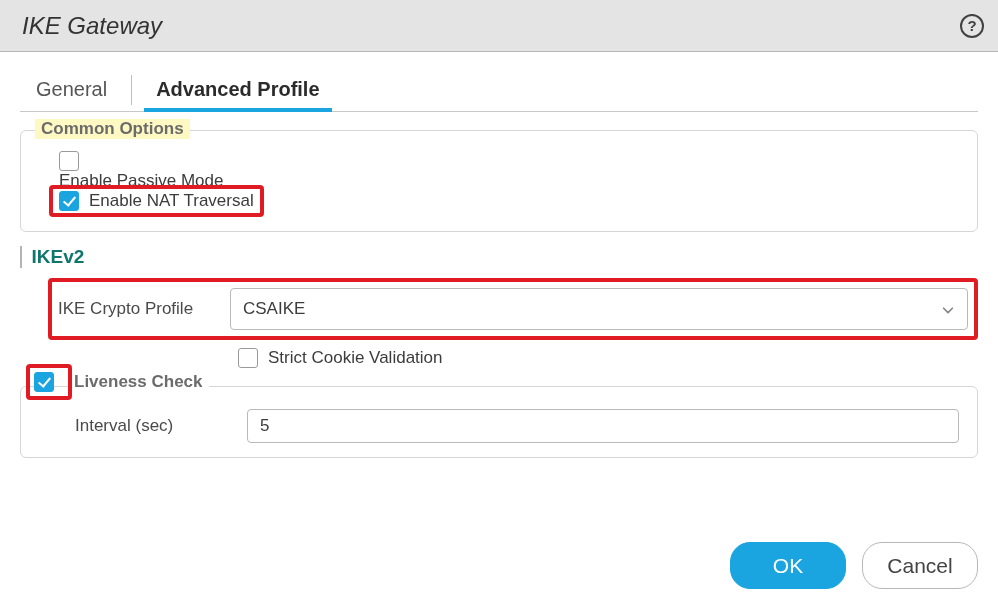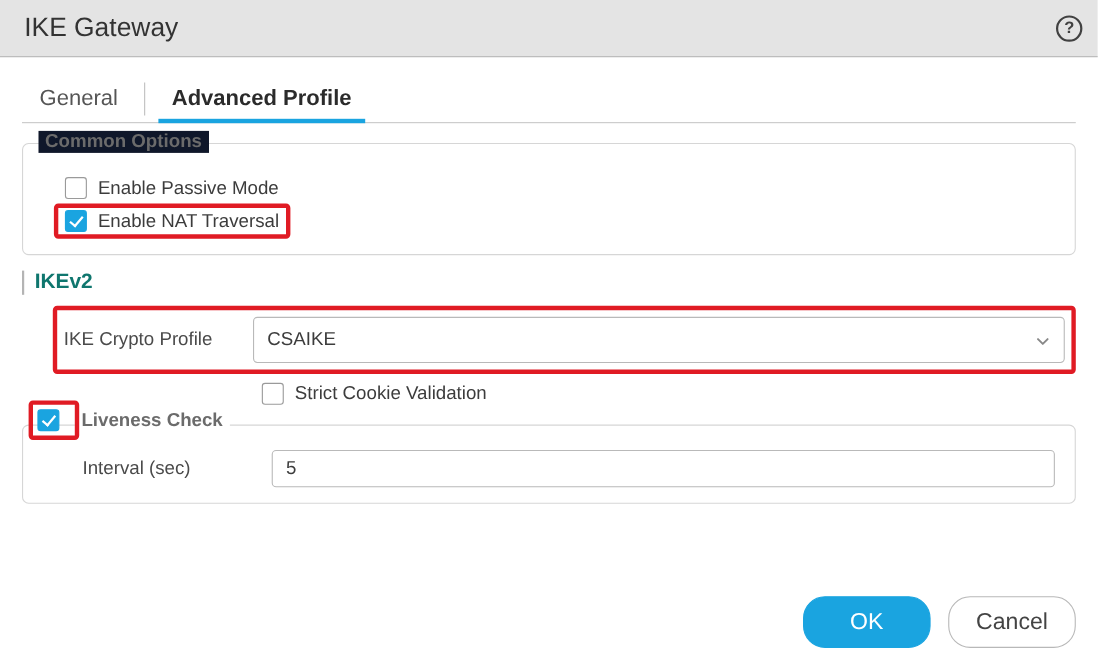--- a/index.html
+++ b/index.html
@@ -20,20 +20,21 @@
     display: flex;
     align-items: center;
     justify-content: space-between;
     padding: 0 14px 0 22px;
   }
   .titlebar h1 {
     font-size: 24px;
     font-weight: 500;
     color: #333;
     margin: 0;
+    font-style: italic;
   }
   .help-icon {
     width: 24px; height: 24px;
     border-radius: 50%;
     border: 2px solid #414141;
     color: #414141;
     font-size: 15px;
     font-weight: 600;
     display: flex;
     align-items: center;
@@ -84,32 +85,33 @@
     position: relative;
     border: 1px solid #d6d6d6;
     border-radius: 6px;
     padding: 20px 18px 14px 38px;
     margin-bottom: 14px;
   }
   .legend {
     position: absolute;
     top: -12px;
     left: 14px;
-    background: #0f172a;
+    background: #fef9c3;
     padding: 0 6px;
     font-size: 17px;
     font-weight: 600;
     color: #6b6b6b;
   }
 
   .checkbox-row {
     display: flex;
-    align-items: flex-end;
+    align-items: flex-start;
     height: 30px;
     margin-bottom: 4px;
+    flex-direction: column;
   }
   .checkbox {
     width: 20px; height: 20px;
     border: 1.5px solid #9a9a9a;
     border-radius: 3px;
     margin-right: 10px;
     position: relative;
     flex: 0 0 auto;
     cursor: pointer;
     background: #fff;

